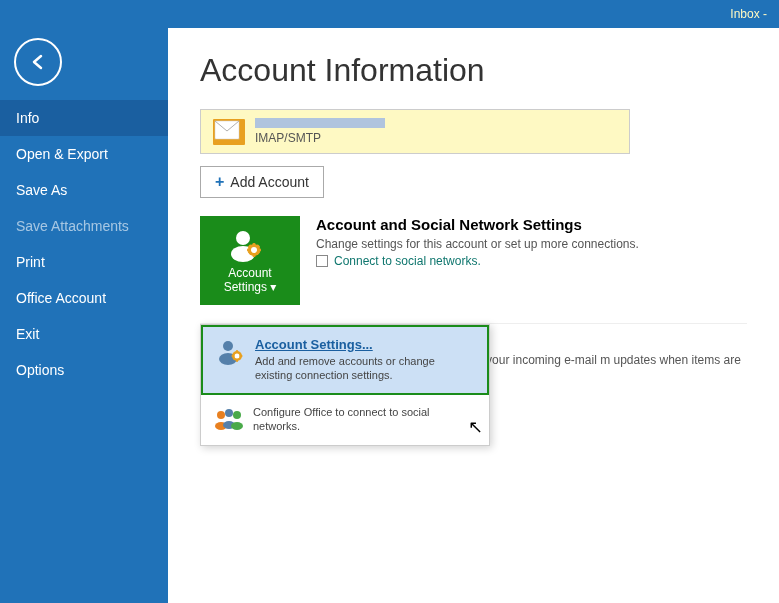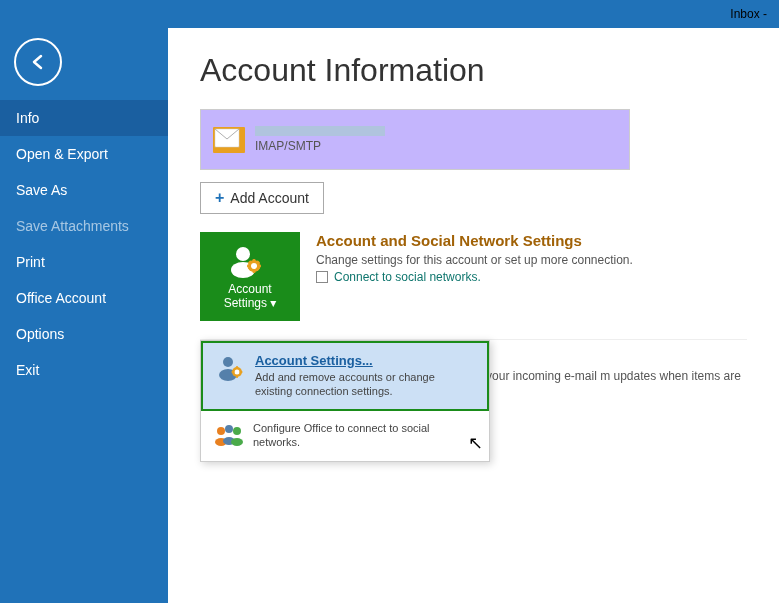--- a/index.html
+++ b/index.html
@@ -9,21 +9,21 @@
     .top-bar {
       background: #2072b8;
       height: 28px;
       display: flex;
       align-items: center;
       justify-content: flex-end;
       padding-right: 12px;
       flex-shrink: 0;
     }
     .top-bar-text {
-      color: #000000;
+      color: #fef9c3;
       font-size: 12px;
     }
 
     .main-layout {
       display: flex;
       flex: 1;
       overflow: hidden;
     }
 
     
@@ -87,23 +87,23 @@
       font-size: 32px;
       font-weight: 300;
       color: #333;
       margin-bottom: 20px;
     }
 
     
     .account-bar {
       display: flex;
       align-items: center;
-      background: #c4b5fd;
+      background: #fef9c3;
       border: 1px solid #ccc;
-      padding: 16px 12px;
+      padding: 8px 12px;
       margin-bottom: 12px;
       width: 430px;
     }
     .account-icon {
       width: 32px;
       height: 26px;
       margin-right: 10px;
       position: relative;
       flex-shrink: 0;
     }
@@ -178,21 +178,21 @@
     }
 
     .section-text {
       margin-left: 16px;
       flex: 1;
     }
 
     .section-heading {
       font-size: 15px;
       font-weight: 600;
-      color: #a16207;
+      color: #000000;
       margin-bottom: 4px;
     }
 
     .section-desc {
       font-size: 12px;
       color: #555;
       margin-bottom: 3px;
     }
 
     .section-checkbox-row {
@@ -323,24 +323,24 @@
       <div class="sidebar-item dimmed">
         <span>Save Attachments</span>
       </div>
       <div class="sidebar-item">
         <span>Print</span>
       </div>
       <div class="sidebar-item">
         <span>Office Account</span>
       </div>
       <div class="sidebar-item">
+        <span>Exit</span>
+      </div>
+      <div class="sidebar-item">
         <span>Options</span>
-      </div>
-      <div class="sidebar-item">
-        <span>Exit</span>
       </div>
     </div>
   </div>
 
   <div class="content">
     <div class="content-inner">
 
       <div class="page-title">Account Information</div>
 
       <div class="account-bar">
@@ -388,21 +388,21 @@
             </svg>
             <div class="section-btn-label">
               <span>Account</span><br>
               <span>Settings ▾</span>
             </div>
           </div>
         </div>
 
         <div class="section-text">
           <div class="section-heading">Account and Social Network Settings</div>
-          <div class="section-desc">Change settings for this account or set up more connection.</div>
+          <div class="section-desc">Change settings for this account or set up more connections.</div>
           <div class="section-checkbox-row">
             <div class="section-checkbox"></div>
             <span>Connect to social networks.</span>
           </div>
         </div>
 
         <div class="dropdown-menu">
 
           <div class="dropdown-item highlighted">
             <div class="dropdown-item-icon">

